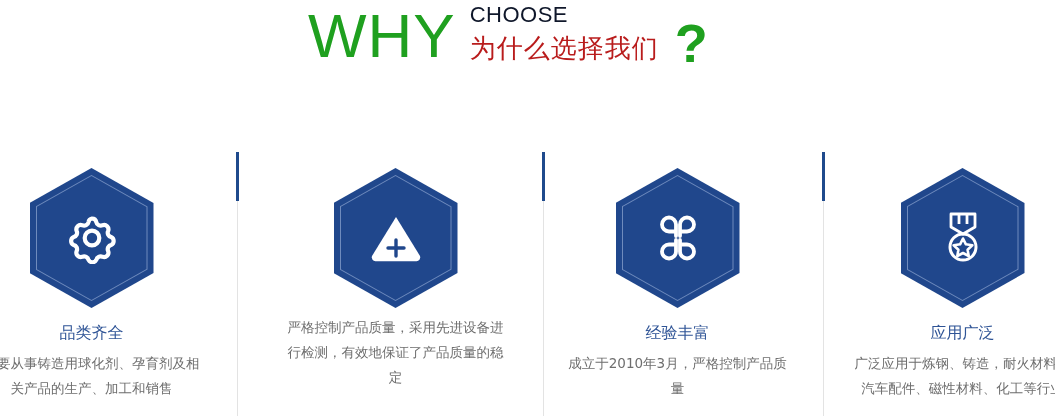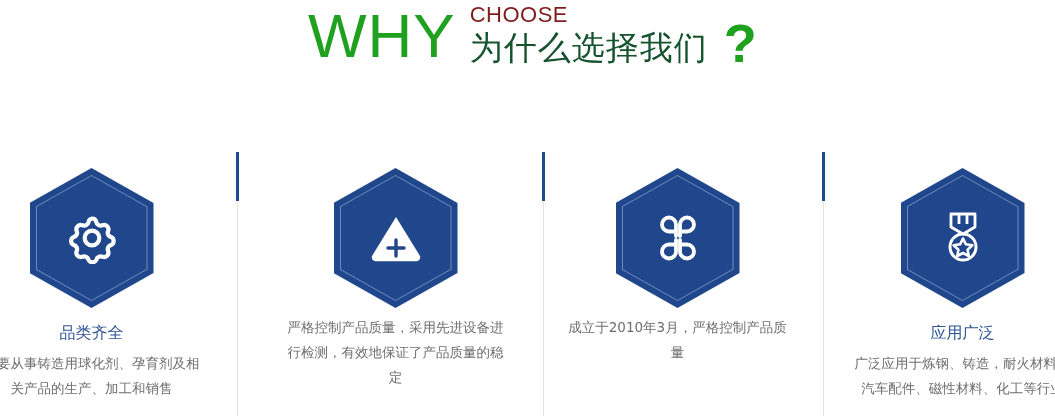--- a/index.html
+++ b/index.html
@@ -41,28 +41,28 @@
   }
   .heading-stack {
     display: flex;
     flex-direction: column;
     margin-left: 14px;
     margin-top: 2px;
   }
   .choose-word {
     font-size: 22px;
     line-height: 25px;
-    color: #7f1d1d;
+    color: #0f172a;
     letter-spacing: 0.5px;
     font-family: "Liberation Sans", sans-serif;
   }
   .cn-title {
-    font-size: 33px;
+    font-size: 26px;
     line-height: 38px;
-    color: #14532d;
+    color: #b91c1c;
     letter-spacing: 1px;
     margin-top: 2px;
     font-family: "DejaVu Sans", sans-serif;
   }
   .qmark {
     font-size: 54px;
     line-height: 58px;
     font-weight: 700;
     color: #1FA01F;
     margin-left: 16px;
@@ -241,20 +241,21 @@
         <svg width="50" height="50" viewBox="0 0 50 50">
           <g fill="none" stroke="#ffffff" stroke-width="3.8" stroke-linejoin="round">
             <path d="M23 23 L23 11.5 a7 7 0 1 0 -7 7 L23 18.5 Z"></path>
             <path d="M27 23 L27 11.5 a7 7 0 1 1 7 7 L27 18.5 Z"></path>
             <path d="M23 27 L23 38.5 a7 7 0 1 1 -7 -7 L23 31.5 Z"></path>
             <path d="M27 27 L27 38.5 a7 7 0 1 0 7 -7 L27 31.5 Z"></path>
           </g>
         </svg>
       </div>
     </div>
+    <div class="card-title">经验丰富</div>
     <div class="card-desc">成立于2010年3月，严格控制产品质量</div>
   </div>
 
   <div class="card card-4">
     <div class="hex-wrap">
       <div class="hex-outer"></div>
       <div class="hex-inner-line"></div>
       <div class="hex-inner-fill"></div>
       <div class="hex-icon">
         <svg width="50" height="56" viewBox="0 0 50 56">

